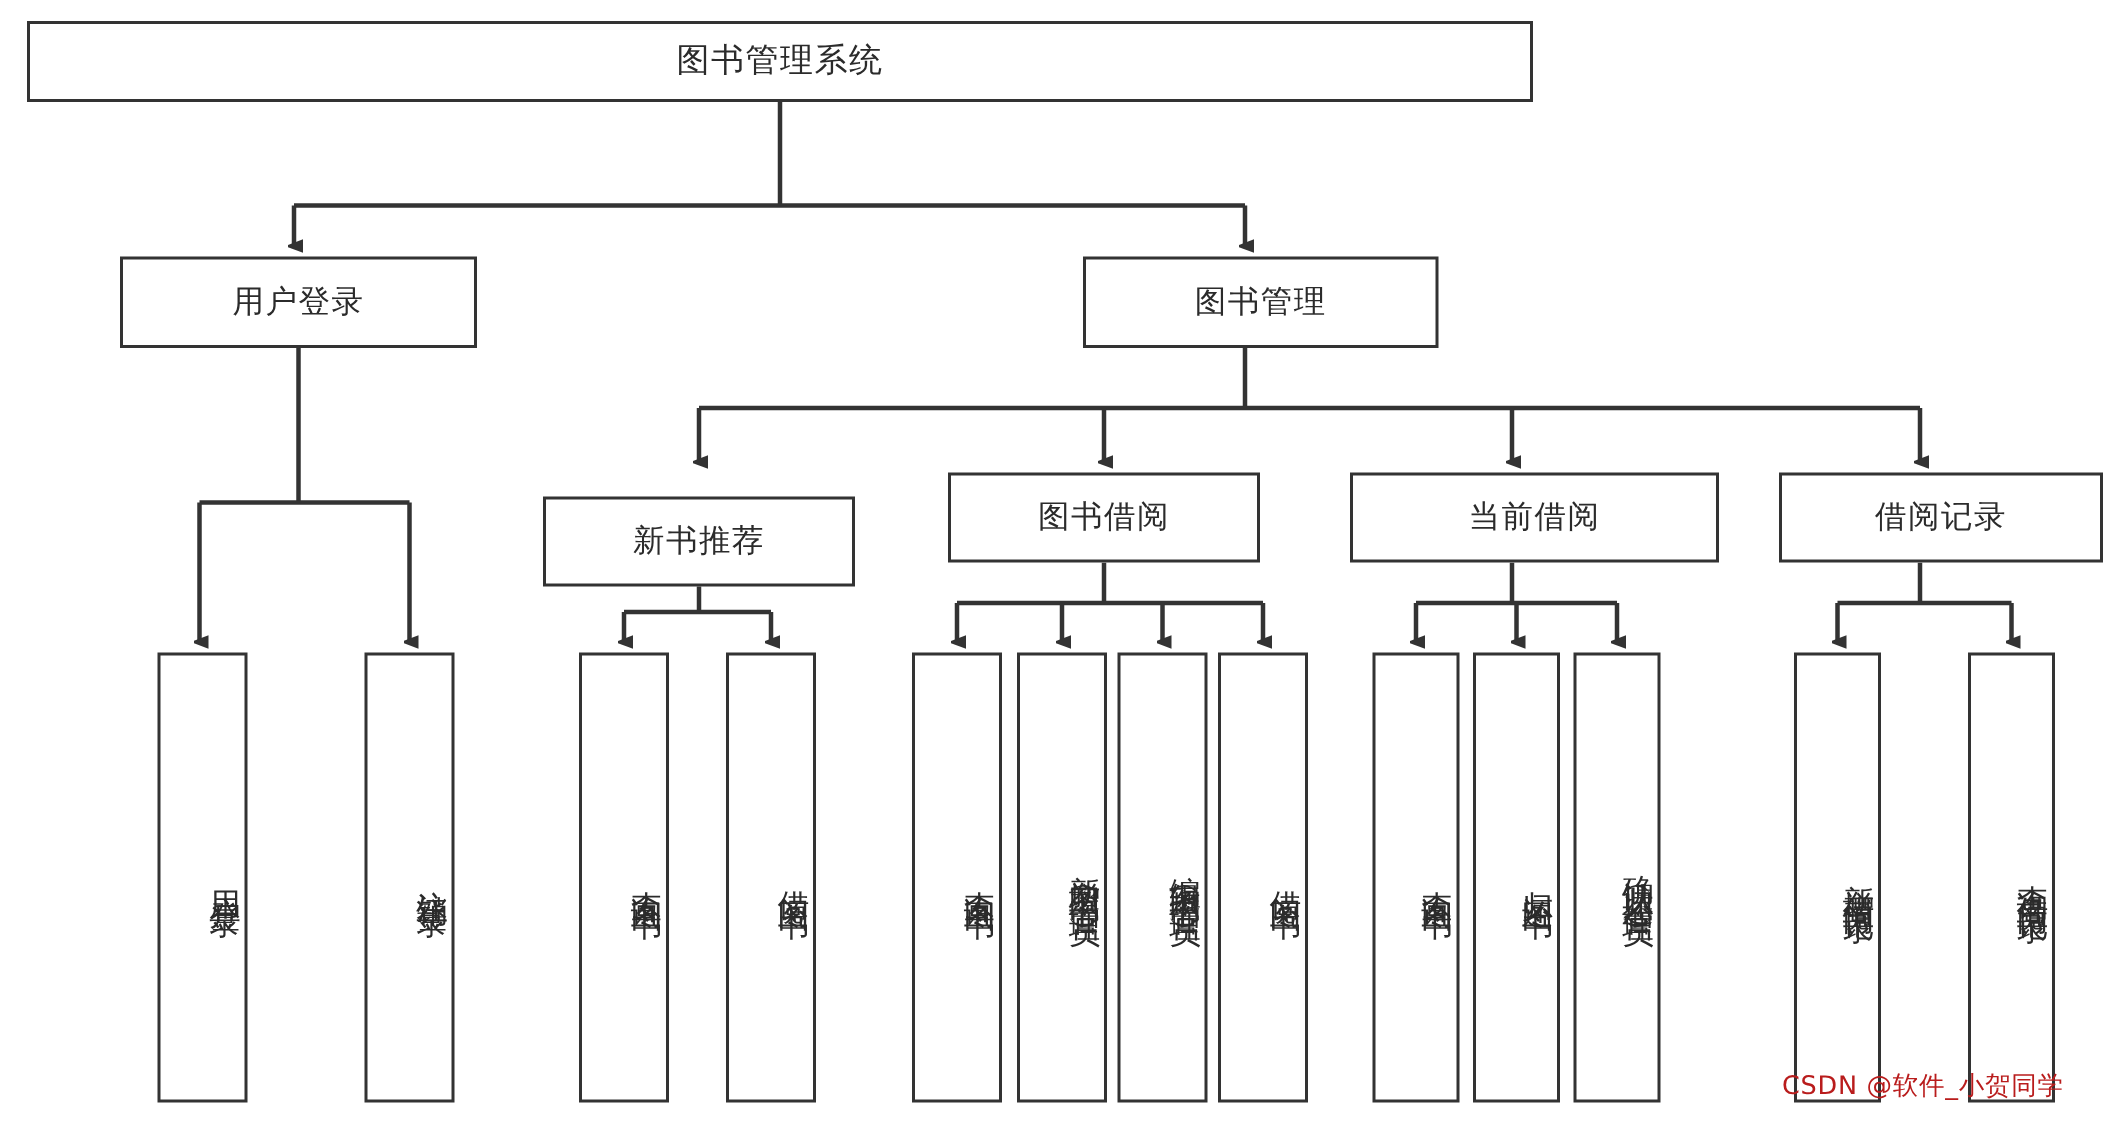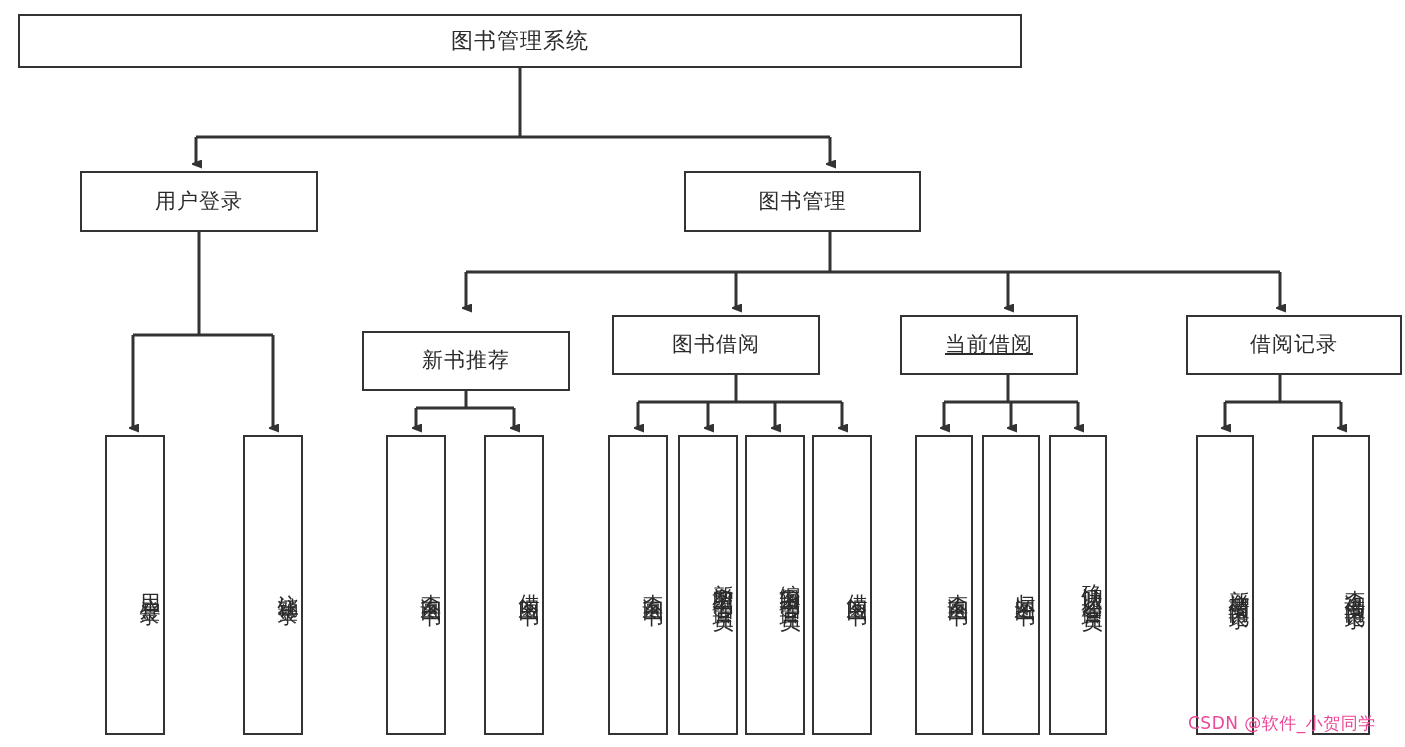--- a/index.html
+++ b/index.html
@@ -57,21 +57,21 @@
   .node.v .vtext {
     writing-mode: vertical-rl;
     text-orientation: upright;
     white-space: nowrap;
   }
   .watermark {
     position: absolute;
     left: 1188px;
     top: 712px;
     font-size: 17px;
-    color: #ec4899;
+    color: #b91c1c;
     white-space: nowrap;
     letter-spacing: 0.5px;
   }
 </style>
 </head>
 <body>
 
 <div id="diagram">
 
   <svg id="connectors" viewBox="0 0 1405 747" xmlns="http://www.w3.org/2000/svg">
@@ -126,31 +126,31 @@
     </g>
   </svg>
 
   <div class="node h root" style="left:18px;top:14px;width:1004px;height:54px;">
     <span>图书管理系统</span>
   </div>
 
   <div class="node h" style="left:80px;top:171px;width:238px;height:61px;">
     <span>用户登录</span>
   </div>
-  <div class="node h" style="left:684px;top:171px;width:237px;height:61px;">
+  <div class="node h" style="left:722px;top:171px;width:237px;height:61px;">
     <span>图书管理</span>
   </div>
 
   <div class="node h" style="left:362px;top:315px;width:208px;height:60px;margin-top:16px;">
     <span>新书推荐</span>
   </div>
-  <div class="node h" style="left:612px;top:315px;width:208px;height:60px;">
+  <div class="node h" style="left:632px;top:315px;width:208px;height:60px;">
     <span>图书借阅</span>
   </div>
-  <div class="node h" style="left:900px;top:315px;width:178px;height:60px;text-decoration:underline;">
+  <div class="node h" style="left:900px;top:315px;width:246px;height:60px;">
     <span>当前借阅</span>
   </div>
   <div class="node h" style="left:1172px;top:315px;width:216px;height:60px;margin-left:14px;">
     <span>借阅记录</span>
   </div>
 
   <div class="node v" style="left:105px;top:435px;width:60px;height:300px;">
     <span class="vtext">用户登录</span>
   </div>
   <div class="node v" style="left:243px;top:435px;width:60px;height:300px;">

